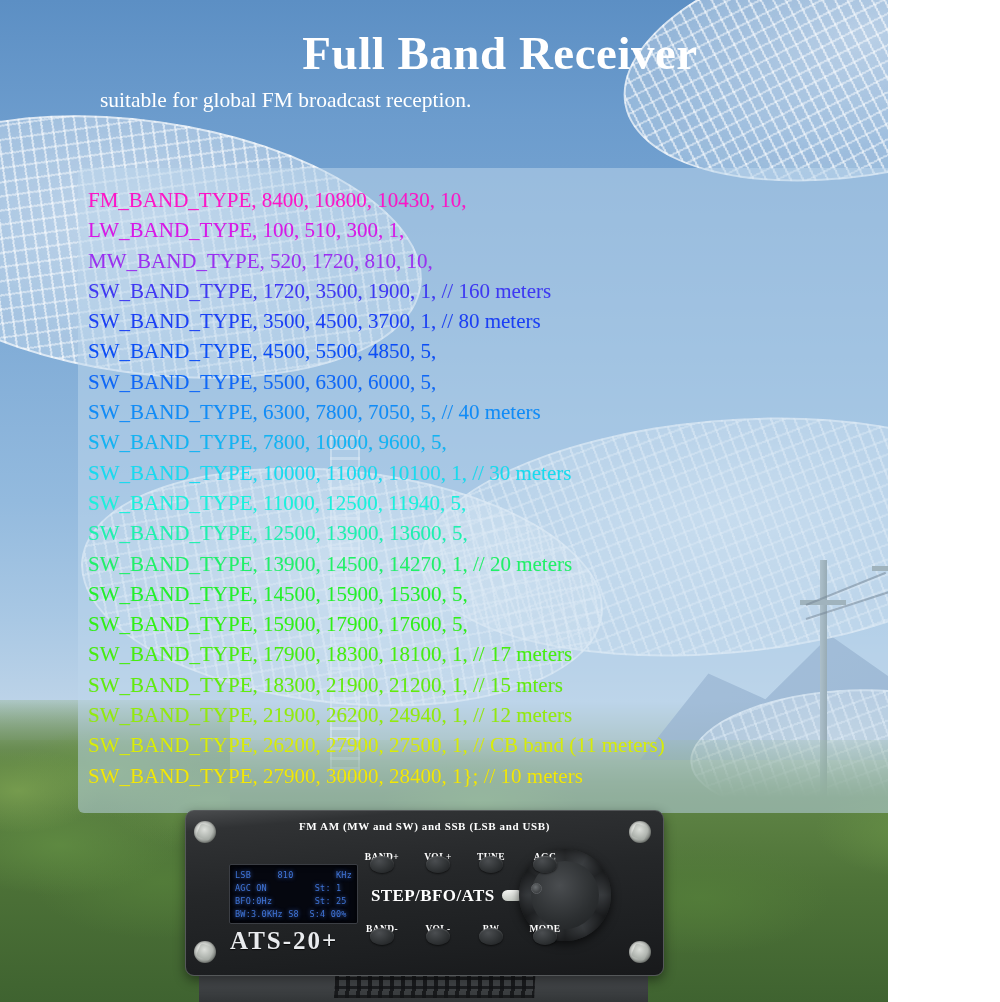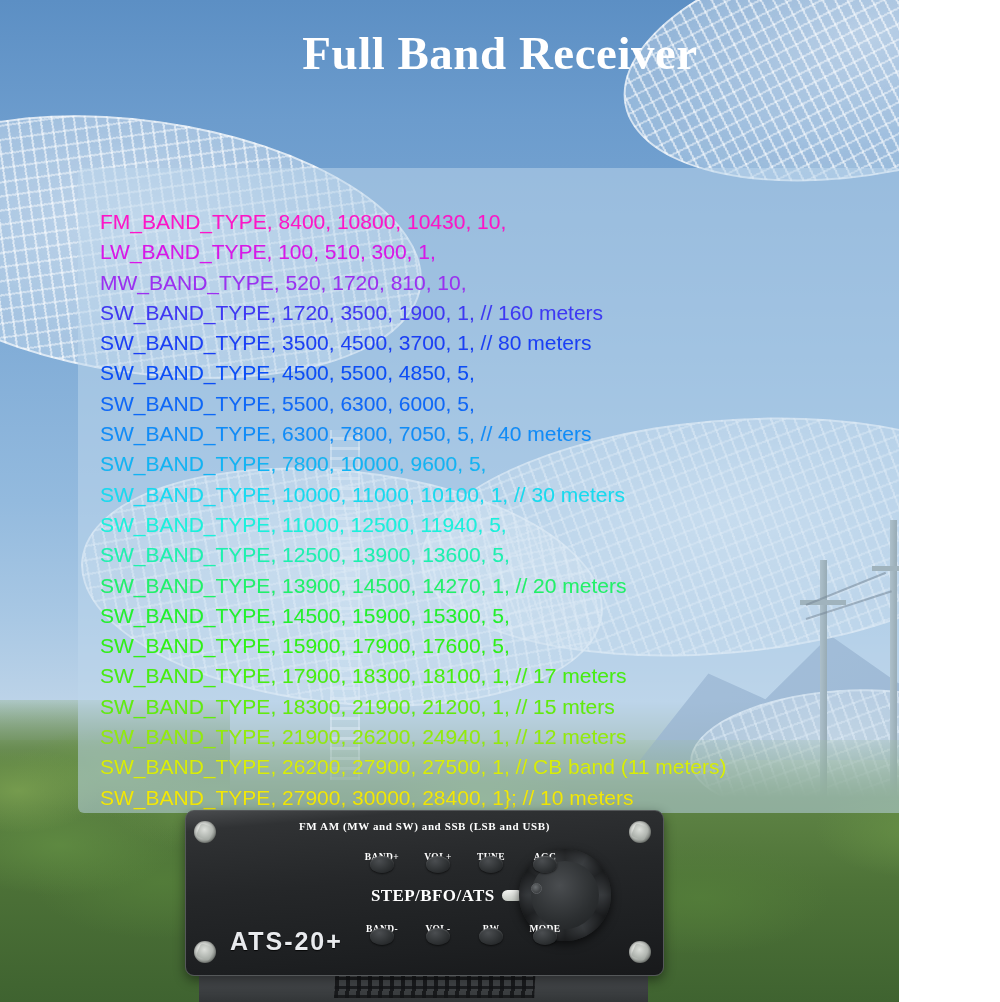--- a/index.html
+++ b/index.html
@@ -1,17 +1,17 @@
 <!DOCTYPE html>
 <html><head>
 <meta charset="utf-8">
 <style>
   html,body{margin:0;padding:0;background:#fff;}
   body{width:1000px;height:1002px;overflow:hidden;font-family:"Liberation Sans",sans-serif;}
-  #stage{position:relative;width:888px;height:1002px;overflow:hidden;background:#6f9dc9;padding-left:11px;}
+  #stage{position:relative;width:888px;height:1002px;overflow:hidden;background:#6f9dc9;}
 
   
   .sky{position:absolute;left:0;top:0;width:1000px;height:1002px;
        background:linear-gradient(180deg,#5c8fc4 0%,#6c9ccd 12%,#7fabd6 32%,#93bade 50%,#a9c8e4 62%,#bcd3e8 70%,#8fa98c 76%,#5e7c4a 83%,#4b6b39 92%,#3d5c2e 100%);}
   .mountain{position:absolute;left:640px;top:600px;width:380px;height:160px;
        background:linear-gradient(160deg,#7f9cc0 0%,#6d8cb2 60%,#64839f 100%);
        clip-path:polygon(0% 100%,18% 46%,33% 62%,50% 22%,68% 52%,84% 36%,100% 70%,100% 100%);opacity:.75;}
   .grass{position:absolute;left:0;top:740px;width:1000px;height:262px;
        background:
          radial-gradient(ellipse 120px 60px at 8% 30%, rgba(122,160,80,.85), transparent 70%),
@@ -43,22 +43,22 @@
 
   
   .title{position:absolute;left:0;top:26px;width:1000px;text-align:center;
          font-family:"Liberation Serif",serif;font-weight:700;font-size:47px;color:#fff;letter-spacing:.5px;}
   .subtitle{position:absolute;left:100px;top:88px;width:830px;
             font-family:"Liberation Serif",serif;font-size:21.5px;color:#fff;line-height:25px;}
 
   
   .panel{position:absolute;left:78px;top:168px;width:837px;height:645px;
          background:rgba(190,214,235,.52);border-radius:6px;}
-  .code{position:absolute;left:100px;top:185px;width:820px;
-        font-family:Liberation Sans, sans-serif;font-size:21px;line-height:30.3px;white-space:pre;font-weight:400;margin-top:22px;}
+  .code{position:absolute;left:88px;top:185px;width:820px;
+        font-family:Liberation Serif, serif;font-size:21px;line-height:30.3px;white-space:pre;font-weight:400;}
   .code div{text-shadow:0 0 1px rgba(0,0,0,.08);}
 
   
   .radio{position:absolute;left:185px;top:810px;width:477px;height:192px;}
   .face{position:absolute;left:0;top:0;width:477px;height:164px;border-radius:9px;
         background:linear-gradient(175deg,#4a4c4e 0%,#303234 10%,#252729 42%,#1d1f21 78%,#18191b 100%);
         box-shadow:0 4px 12px rgba(0,0,0,.45);border:1px solid #55585a;}
   .body3d{position:absolute;left:14px;top:150px;width:449px;height:52px;border-radius:0 0 9px 9px;
         background:linear-gradient(180deg,#6b6e71 0%,#4a4d50 30%,#35383a 75%,#2b2e30 100%);}
   .vents{position:absolute;left:150px;top:154px;width:200px;height:34px;
@@ -75,21 +75,21 @@
 
   .toplabel{position:absolute;left:0;top:9px;width:477px;text-align:center;color:#fff;
         font-family:"Liberation Serif",serif;font-weight:700;font-size:11px;letter-spacing:.6px;}
   .oled{position:absolute;left:43px;top:53px;width:127px;height:58px;border-radius:2px;
         background:#05070f;border:1px solid #3b3e44;box-shadow:inset 0 0 6px rgba(0,0,0,.9);overflow:hidden;}
   .oledline{position:absolute;left:5px;width:120px;height:13px;color:#3f74d6;
         font-family:"DejaVu Sans Mono",monospace;font-size:8.5px;letter-spacing:.2px;white-space:pre;
         text-shadow:0 0 4px rgba(70,120,230,.85);}
   .ol1{top:5px;} .ol2{top:18px;} .ol3{top:31px;} .ol4{top:44px;}
   .model{position:absolute;left:44px;top:116px;color:#e9ebee;
-        font-family:Liberation Sans, sans-serif;font-weight:700;font-size:25px;letter-spacing:2px;
+        font-family:Liberation Serif, serif;font-weight:700;font-size:25px;letter-spacing:2px;
         text-shadow:0 1px 1px rgba(0,0,0,.8);}
   .btnlabel{position:absolute;color:#fff;font-family:"Liberation Serif",serif;font-weight:700;
         font-size:9.5px;letter-spacing:.4px;text-align:center;white-space:nowrap;margin-top:8px;}
   .btn{position:absolute;width:24px;height:17px;border-radius:50%;
         background:radial-gradient(ellipse at 38% 28%,#4b4e51,#303335 55%,#1b1d1f);
         box-shadow:inset 0 1px 1px rgba(255,255,255,.14),0 1px 2px rgba(0,0,0,.6);}
   .tune{position:absolute;left:185px;top:75px;color:#fff;font-family:"Liberation Serif",serif;
         font-weight:700;font-size:17px;letter-spacing:.4px;}
   .pill{position:absolute;left:316px;top:79px;width:21px;height:11px;border-radius:6px;
         background:linear-gradient(180deg,#f4f5f2,#c6cac4);}
@@ -119,36 +119,43 @@
   <div class="pole p2"></div>
   <div class="xarm" style="left:800px;top:600px;width:46px;"></div>
   <div class="xarm" style="left:872px;top:566px;width:46px;"></div>
   <div class="wire" style="left:806px;top:604px;width:86px;transform:rotate(-22deg);"></div>
   <div class="wire" style="left:806px;top:618px;width:90px;transform:rotate(-18deg);"></div>
   <div class="grass"></div>
   <div class="grass left"></div>
 
   <div class="title">Full Band Receiver</div>
   <div class="subtitle">
+    <div>suitable for global FM broadcast reception.</div>
   </div>
 
   <div class="panel"></div>
   <div class="code" id="code-list"><div style="color: rgb(255, 19, 200);">FM_BAND_TYPE, 8400, 10800, 10430, 10,</div><div style="color: rgb(217, 22, 232);">LW_BAND_TYPE, 100, 510, 300, 1,</div><div style="color: rgb(155, 47, 242);">MW_BAND_TYPE, 520, 1720, 810, 10,</div><div style="color: rgb(61, 56, 245);">SW_BAND_TYPE, 1720, 3500, 1900, 1, // 160 meters</div><div style="color: rgb(26, 63, 247);">SW_BAND_TYPE, 3500, 4500, 3700, 1, // 80 meters</div><div style="color: rgb(11, 77, 248);">SW_BAND_TYPE, 4500, 5500, 4850, 5,</div><div style="color: rgb(13, 104, 249);">SW_BAND_TYPE, 5500, 6300, 6000, 5,</div><div style="color: rgb(15, 140, 249);">SW_BAND_TYPE, 6300, 7800, 7050, 5, // 40 meters</div><div style="color: rgb(17, 180, 245);">SW_BAND_TYPE, 7800, 10000, 9600, 5,</div><div style="color: rgb(22, 220, 240);">SW_BAND_TYPE, 10000, 11000, 10100, 1, // 30 meters</div><div style="color: rgb(25, 242, 221);">SW_BAND_TYPE, 11000, 12500, 11940, 5,</div><div style="color: rgb(28, 242, 176);">SW_BAND_TYPE, 12500, 13900, 13600, 5,</div><div style="color: rgb(32, 242, 104);">SW_BAND_TYPE, 13900, 14500, 14270, 1, // 20 meters</div><div style="color: rgb(34, 242, 42);">SW_BAND_TYPE, 14500, 15900, 15300, 5,</div><div style="color: rgb(46, 242, 21);">SW_BAND_TYPE, 15900, 17900, 17600, 5,</div><div style="color: rgb(70, 239, 15);">SW_BAND_TYPE, 17900, 18300, 18100, 1, // 17 meters</div><div style="color: rgb(98, 236, 12);">SW_BAND_TYPE, 18300, 21900, 21200, 1, // 15 mters</div><div style="color: rgb(147, 236, 10);">SW_BAND_TYPE, 21900, 26200, 24940, 1, // 12 meters</div><div style="color: rgb(216, 238, 9);">SW_BAND_TYPE, 26200, 27900, 27500, 1, // CB band (11 meters)</div><div style="color: rgb(242, 232, 8);">SW_BAND_TYPE, 27900, 30000, 28400, 1}; // 10 meters</div></div>
 
   <div class="radio">
     <div class="body3d"></div>
     <div class="vents"></div>
     <div class="face">
       <div class="screw sc-tl"></div>
       <div class="screw sc-tr"></div>
       <div class="screw sc-bl"></div>
       <div class="screw sc-br"></div>
 
       <div class="toplabel">FM AM (MW and SW) and SSB (LSB and USB)</div>
 
+      <div class="oled">
+        <div class="oledline ol1">LSB     810        KHz</div>
+        <div class="oledline ol2">AGC ON         St: 1</div>
+        <div class="oledline ol3">BFO:0Hz        St: 25</div>
+        <div class="oledline ol4">BW:3.0KHz S8  S:4 00%</div>
+      </div>
 
       <div class="model">ATS-20+</div>
 
       <div class="tune">STEP/BFO/ATS</div>
       <div class="pill"></div>
       <div class="knob"></div>
       <div class="dimple"></div>
 
       <div id="btn-top">
           <div class="btnlabel" style="left: 174px; top: 33px; width: 44px;">BAND+</div>

